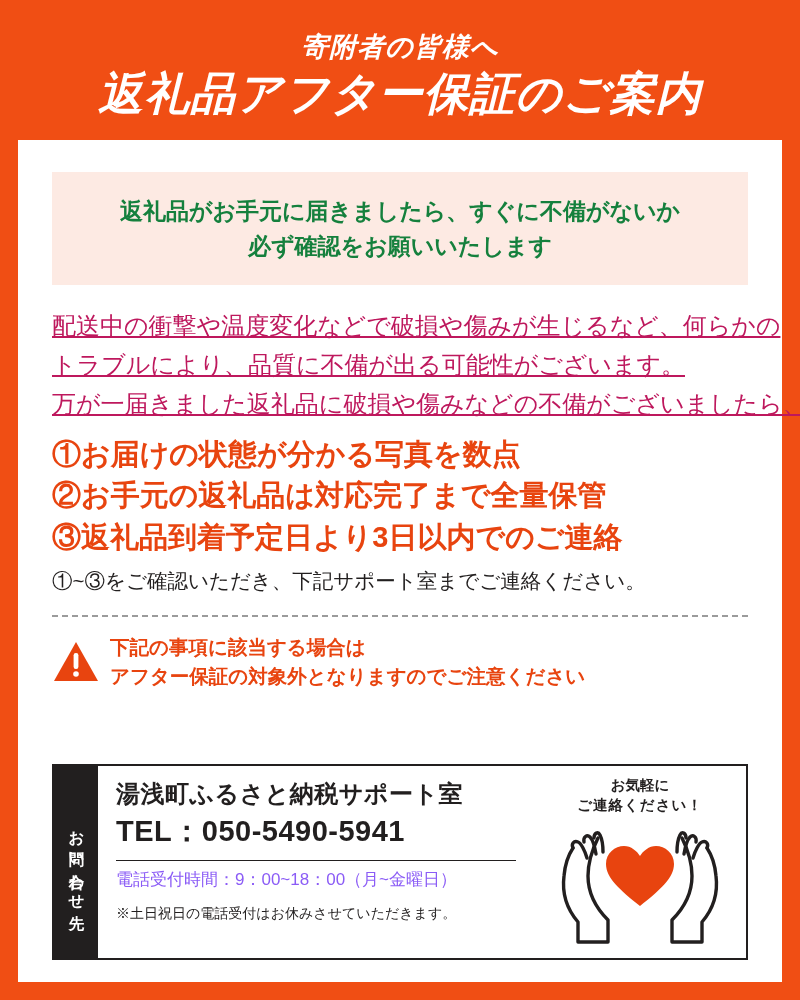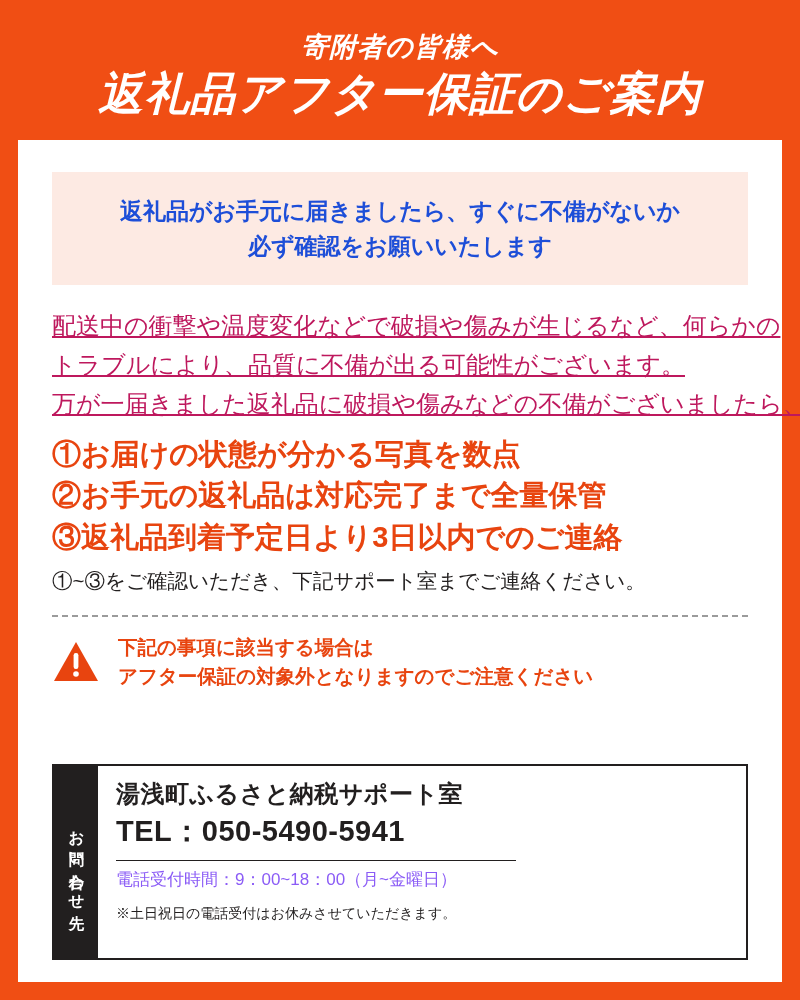--- a/index.html
+++ b/index.html
@@ -52,21 +52,21 @@
     left: 18px;
     width: 764px;
     height: 842px;
     background: #ffffff;
     box-sizing: border-box;
     padding: 28px 34px 0 34px;
   }
   
   .notice {
     background: #fdeae3;
-    color: #1d4ed8;
+    color: #15803d;
     text-align: center;
     font-size: 23px;
     font-weight: bold;
     line-height: 1.5;
     padding: 22px 10px;
     margin: 4px 0 22px 0;
   }
   
   .para {
     color: #be185d;
@@ -99,21 +99,21 @@
   
   .divider {
     margin: 18px 0 16px 0;
     border-top: 2px dashed #9b9b9b;
     height: 0;
   }
   
   .warn-row {
     display: flex;
     align-items: center;
-    gap: 18px;
+    gap: 10px;
     margin-bottom: 2px;
   }
   .warn-icon {
     flex: 0 0 auto;
     width: 48px;
     height: 44px;
     position: relative;
   }
   .warn-text {
     color: #e8440f;
@@ -271,17 +271,41 @@
 
     <div class="contact">
       <div class="contact-side">お問い合わせ先</div>
       <div class="contact-main">
         <div class="contact-org">湯浅町ふるさと納税サポート室</div>
         <div class="contact-tel">TEL：050-5490-5941</div>
         <div class="contact-rule"></div>
         <div class="contact-hours">電話受付時間：9：00~18：00（月~金曜日）</div>
         <div class="contact-note">※土日祝日の電話受付はお休みさせていただきます。</div>
 
+        <div class="hands">
+          <div class="hands-caption">
+            <div>お気軽に</div>
+            <div class="cap2">ご連絡ください！</div>
+          </div>
+          <svg width="200" height="150" viewBox="0 0 200 150" style="position:absolute;bottom:0;left:0;" xmlns="http://www.w3.org/2000/svg">
+
+            <path d="M100 104 C 80 88, 66 76, 66 62 C 66 51, 75 44, 84 44 C 91 44, 97 49, 100 54 C 103 49, 109 44, 116 44 C 125 44, 134 51, 134 62 C 134 76, 120 88, 100 104 Z" fill="#e8440f"></path>
+
+            <g fill="none" stroke="#221f1f" stroke-width="3.4" stroke-linecap="round" stroke-linejoin="round">
+              <path d="M58 36 C 52 48, 48 62, 48 74 C 48 92, 56 106, 68 118 L 68 140 L 38 140 L 38 120 C 26 106, 22 90, 24 74 C 25 62, 29 52, 33 46"></path>
+              <path d="M33 46 C 31 42, 34 38, 38 40 C 41 41, 45 49, 47 56"></path>
+              <path d="M44 40 C 43 35, 47 32, 50 35 C 53 38, 55 46, 56 52"></path>
+              <path d="M54 36 C 54 31, 58 29, 60 33 C 62 37, 63 45, 63 50"></path>
+            </g>
+
+            <g fill="none" stroke="#221f1f" stroke-width="3.4" stroke-linecap="round" stroke-linejoin="round">
+              <path d="M142 36 C 148 48, 152 62, 152 74 C 152 92, 144 106, 132 118 L 132 140 L 162 140 L 162 120 C 174 106, 178 90, 176 74 C 175 62, 171 52, 167 46"></path>
+              <path d="M167 46 C 169 42, 166 38, 162 40 C 159 41, 155 49, 153 56"></path>
+              <path d="M156 40 C 157 35, 153 32, 150 35 C 147 38, 145 46, 144 52"></path>
+              <path d="M146 36 C 146 31, 142 29, 140 33 C 138 37, 137 45, 137 50"></path>
+            </g>
+          </svg>
+        </div>
       </div>
     </div>
 
   </div>
 </div>
 
 </body></html>

